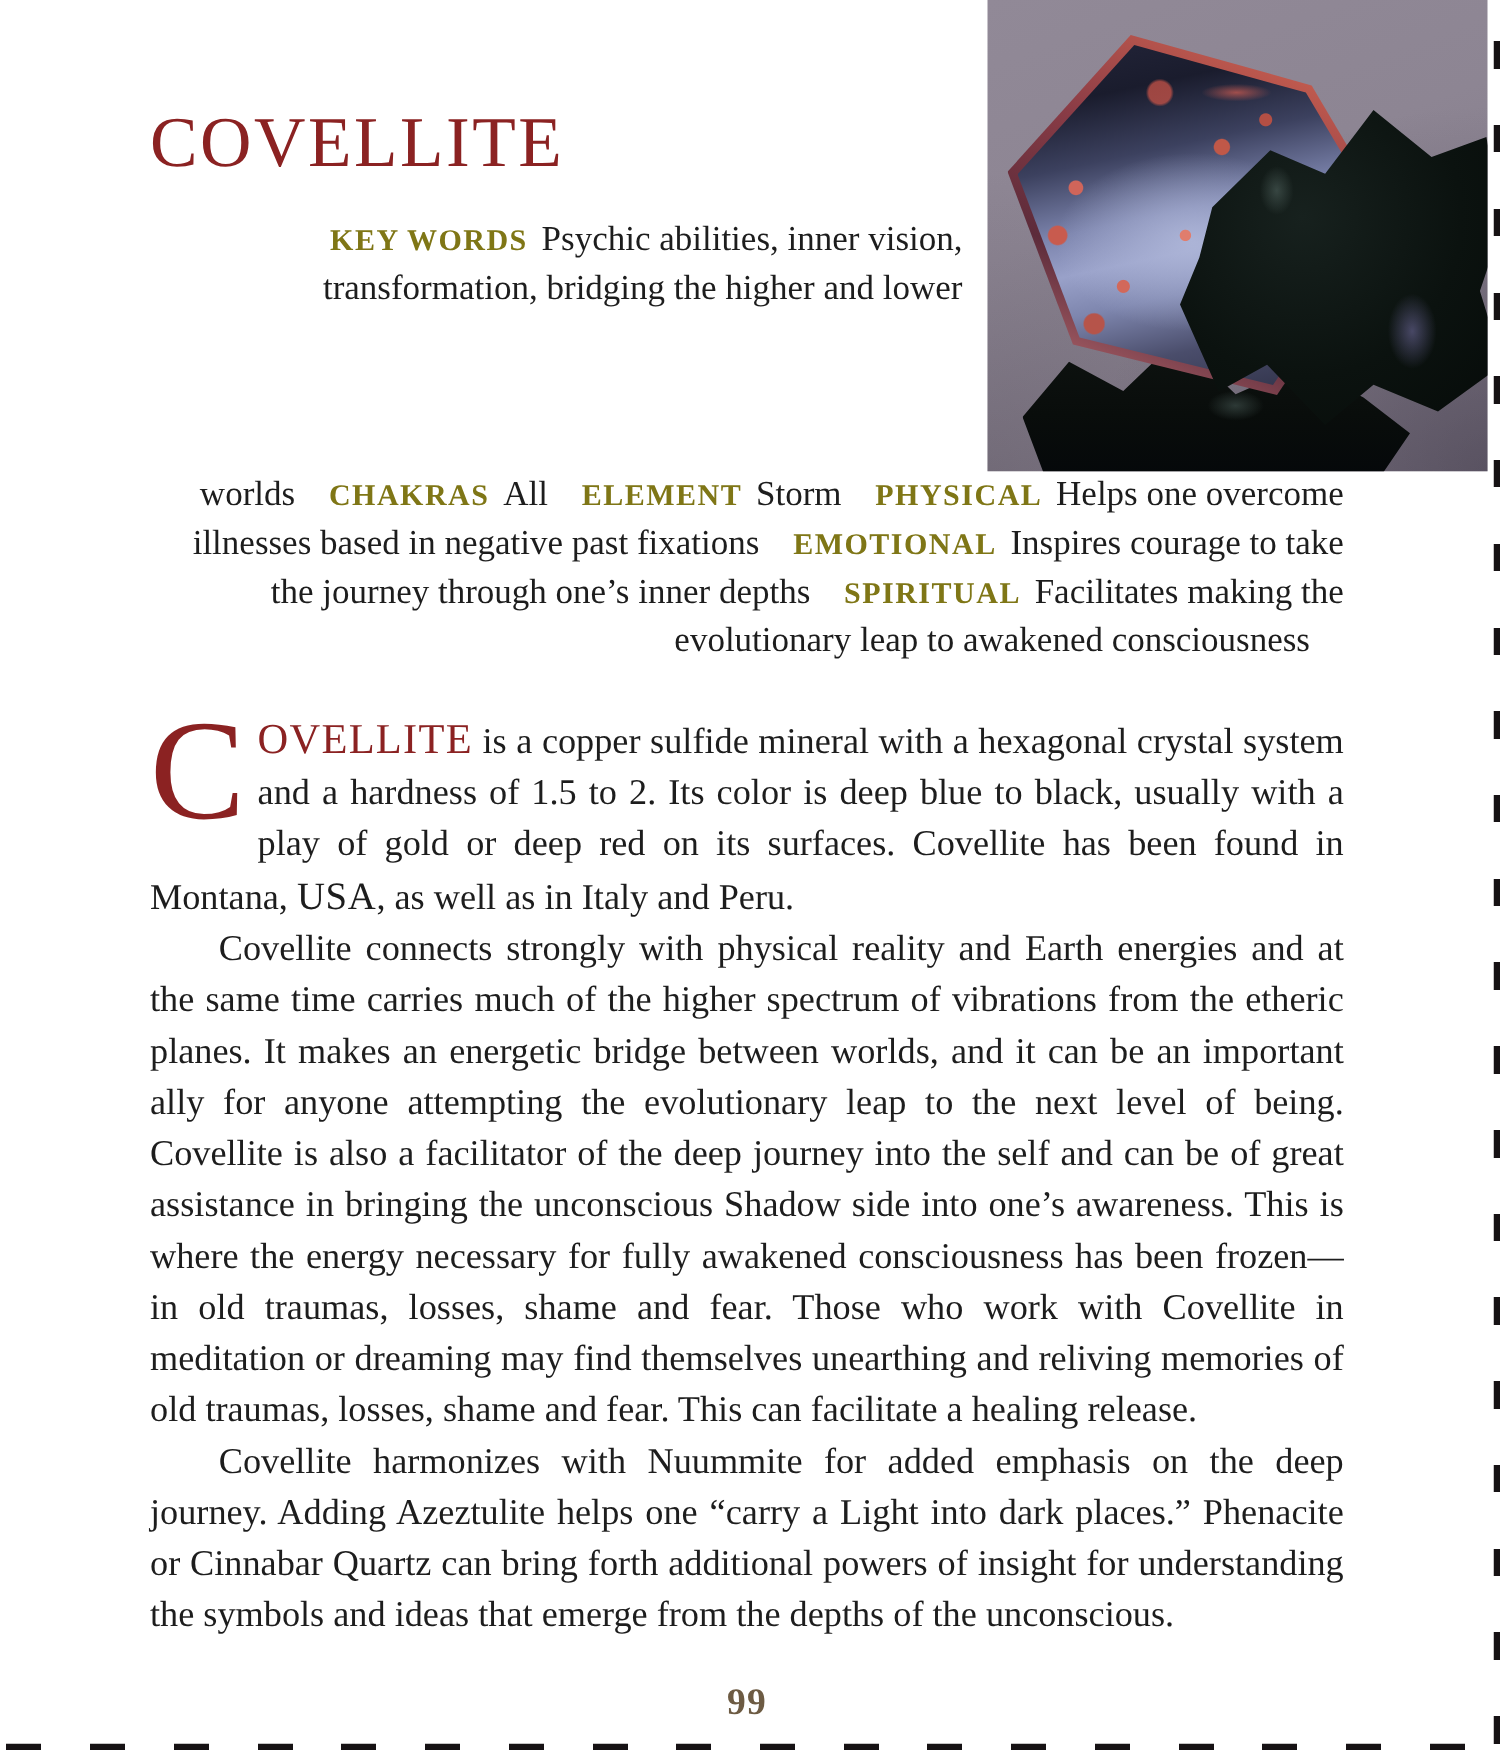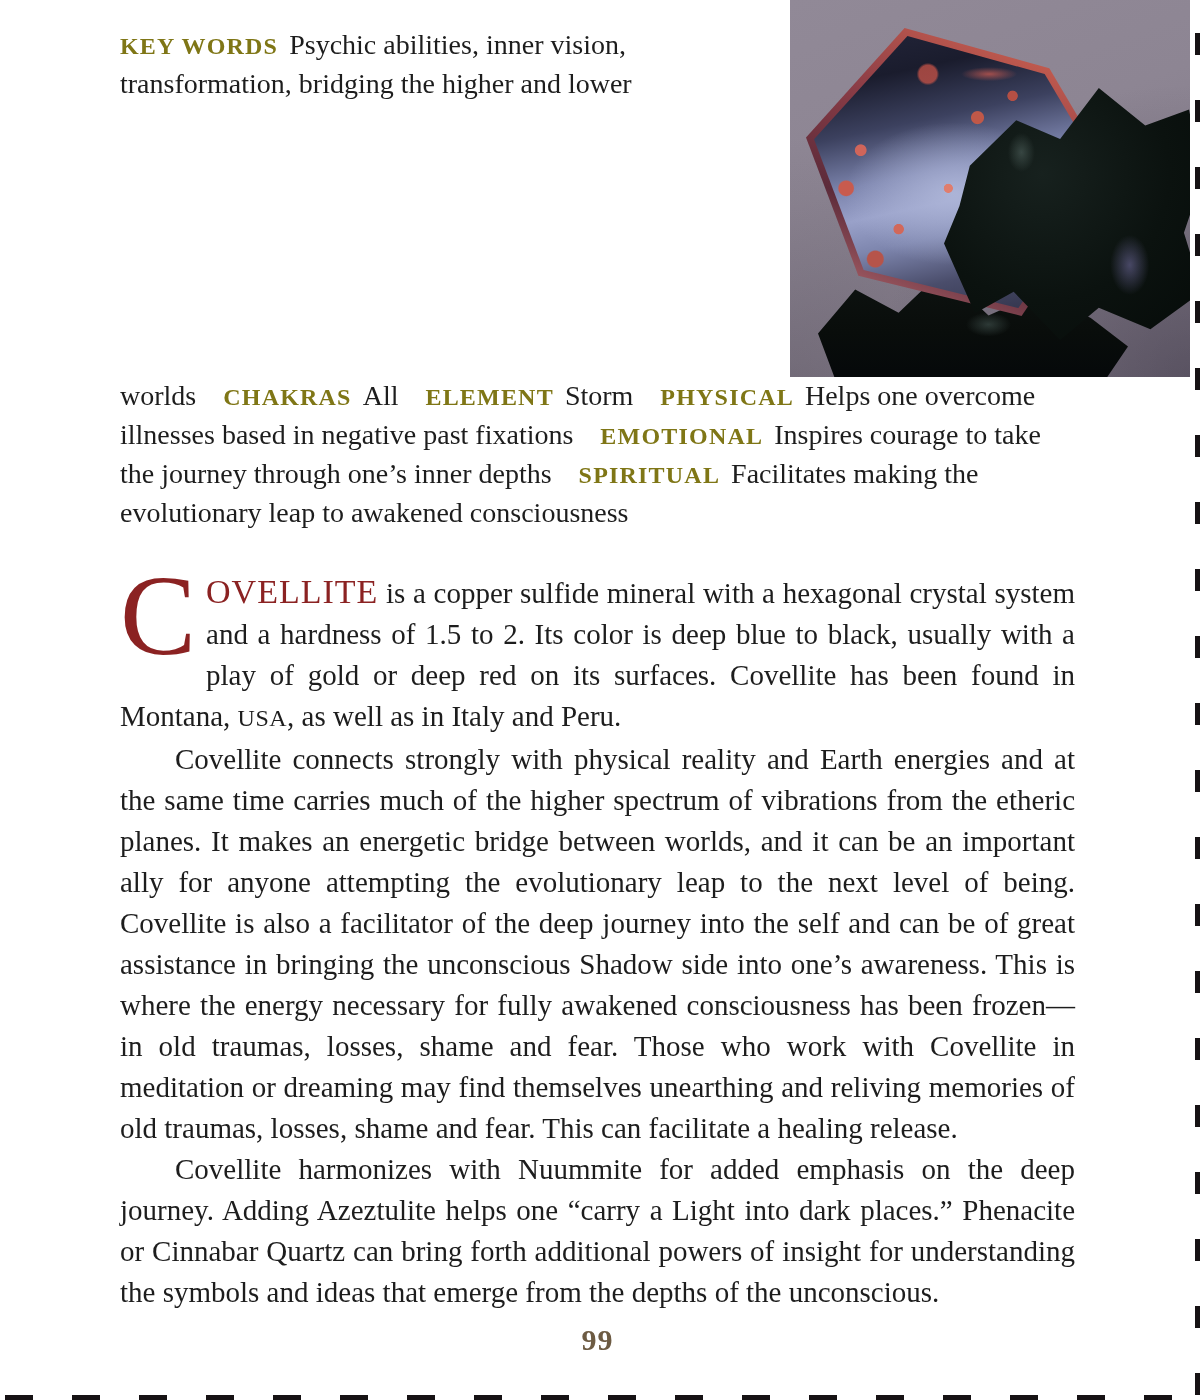--- a/index.html
+++ b/index.html
@@ -12,40 +12,40 @@
 
   
   .column { position:absolute; left:120px; top:0; width:955px; }
   .float-spacer { float:right; width:305px; height:377px; }
 
   h1.title {
     margin:84px 0 0 0; font-size:57px; font-weight:normal;
     letter-spacing:2px; color:#8b2222; line-height:1.1;
   }
 
-  .keywords { margin:26px 0 0 0; font-size:28px; line-height:37px; text-align:left; }
+  .keywords { margin:26px 0 0 0; font-size:28px; line-height:37px; text-align:right; }
   .kw-label {
     font-weight:bold; color:#7f7616; font-size:24px;
     letter-spacing:1.2px; margin-right:11px;
   }
   .kw-value { margin-right:27px; }
 
   .bodytext { margin-top:40px; font-size:29px; line-height:41px; text-align:justify; }
   .bodytext p { margin:0; text-indent:55px; }
   .bodytext p.first { text-indent:0; }
 
   .dropcap {
     float:left; color:#8b2222; font-size:114px; line-height:82px;
     margin:4px 10px 0 0;
   }
   .lead-caps { color:#8b2222; font-size:34px; letter-spacing:1px; }
-  .smallcaps { font-size:24px; letter-spacing:.5px; }
+  .smallcaps { font-size:31px; letter-spacing:.5px; }
 
   .pagenum {
-    margin-top:10px; text-align:center; font-size:30px;
+    margin-top:32px; text-align:center; font-size:30px;
     font-weight:bold; color:#6d5b43; letter-spacing:1px;
   }
 
   
   .photo {
     position:absolute; left:790px; top:0; width:400px; height:377px;
     overflow:hidden;
     background:
       radial-gradient(at 100% 100%, rgba(45,40,55,.38), transparent 55%),
       radial-gradient(at 0% 100%, rgba(60,55,65,.25), transparent 45%),
@@ -111,20 +111,21 @@
   <div class="photo">
     <div class="mass-bottom"></div>
     <div class="hex-outer"></div>
     <div class="hex-inner"></div>
     <div class="mass-right"></div>
   </div>
 
   <main class="column">
     <div class="float-spacer"></div>
 
+    <h1 class="title">COVELLITE</h1>
 
     <p class="keywords"><span class="kw-label">KEY WORDS</span><span class="kw-value">Psychic abilities, inner vision, transformation, bridging the higher and lower worlds</span><span class="kw-label">CHAKRAS</span><span class="kw-value">All</span><span class="kw-label">ELEMENT</span><span class="kw-value">Storm</span><span class="kw-label">PHYSICAL</span><span class="kw-value">Helps one overcome illnesses based in negative past fixations</span><span class="kw-label">EMOTIONAL</span><span class="kw-value">Inspires courage to take the journey through one’s inner depths</span><span class="kw-label">SPIRITUAL</span><span class="kw-value">Facilitates making the evolutionary leap to awakened consciousness</span></p>
 
     <div class="bodytext">
       <p class="first"><span class="dropcap">C</span><span class="lead-caps">OVELLITE</span><span> is a copper sulfide mineral with a hexagonal crystal system and a hardness of 1.5 to 2. Its color is deep blue to black, usually with a play of gold or deep red on its surfaces. Covellite has been found in Montana, </span><span class="smallcaps">USA</span><span>, as well as in Italy and Peru.</span></p>
       <p>Covellite connects strongly with physical reality and Earth energies and at the same time carries much of the higher spectrum of vibrations from the etheric planes. It makes an energetic bridge between worlds, and it can be an important ally for anyone attempting the evolutionary leap to the next level of being. Covellite is also a facilitator of the deep journey into the self and can be of great assistance in bringing the unconscious Shadow side into one’s awareness. This is where the energy necessary for fully awakened consciousness has been frozen—in old traumas, losses, shame and fear. Those who work with Covellite in meditation or dreaming may find themselves unearthing and reliving memories of old traumas, losses, shame and fear. This can facilitate a healing release.</p>
       <p>Covellite harmonizes with Nuummite for added emphasis on the deep journey. Adding Azeztulite helps one “carry a Light into dark places.” Phenacite or Cinnabar Quartz can bring forth additional powers of insight for understanding the symbols and ideas that emerge from the depths of the unconscious.</p>
     </div>
 
     <div class="pagenum">99</div>

